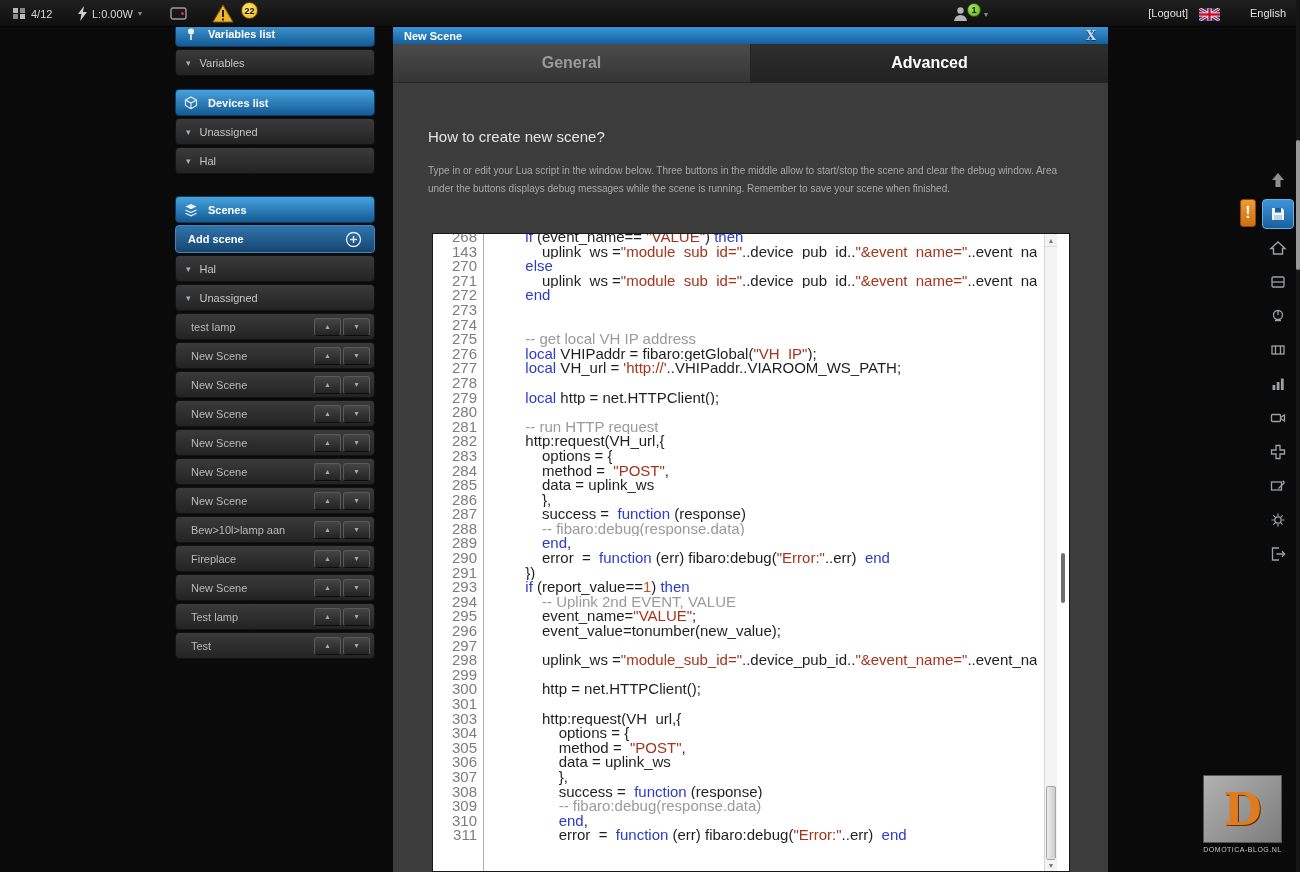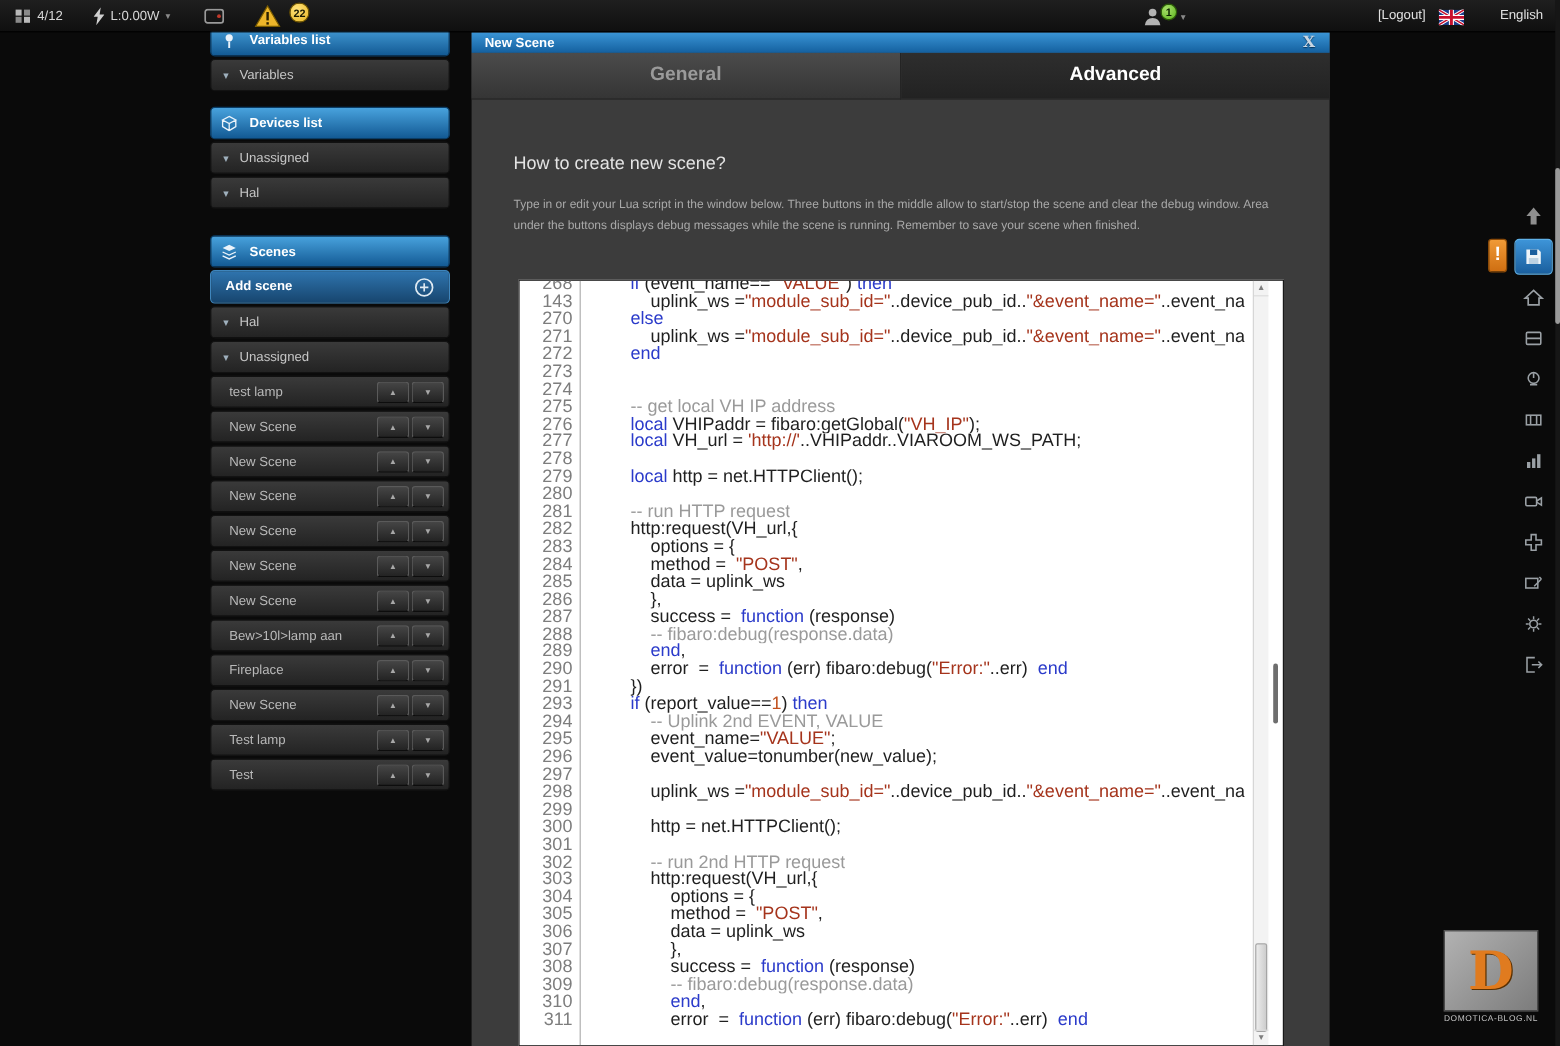--- a/index.html
+++ b/index.html
@@ -360,21 +360,20 @@
           <div class="ed-line"><span class="ed-ln">291</span><span class="ed-code"><span class="tk-p">        })</span></span></div>
           <div class="ed-line"><span class="ed-ln">293</span><span class="ed-code"><span class="tk-p">        </span><span class="tk-k">if</span><span class="tk-p"> (report_value==</span><span class="tk-n">1</span><span class="tk-p">) </span><span class="tk-k">then</span></span></div>
           <div class="ed-line"><span class="ed-ln">294</span><span class="ed-code"><span class="tk-p">            </span><span class="tk-c">-- Uplink 2nd EVENT, VALUE</span></span></div>
           <div class="ed-line"><span class="ed-ln">295</span><span class="ed-code"><span class="tk-p">            event_name=</span><span class="tk-s">"VALUE"</span><span class="tk-p">;</span></span></div>
           <div class="ed-line"><span class="ed-ln">296</span><span class="ed-code"><span class="tk-p">            event_value=tonumber(new_value);</span></span></div>
           <div class="ed-line"><span class="ed-ln">297</span><span class="ed-code"></span></div>
           <div class="ed-line"><span class="ed-ln">298</span><span class="ed-code"><span class="tk-p">            uplink_ws =</span><span class="tk-s">"module_sub_id="</span><span class="tk-p">..device_pub_id..</span><span class="tk-s">"&amp;event_name="</span><span class="tk-p">..event_na</span></span></div>
           <div class="ed-line"><span class="ed-ln">299</span><span class="ed-code"></span></div>
           <div class="ed-line"><span class="ed-ln">300</span><span class="ed-code"><span class="tk-p">            http = net.HTTPClient();</span></span></div>
           <div class="ed-line"><span class="ed-ln">301</span><span class="ed-code"></span></div>
-          <div class="ed-line"><span class="ed-ln">302</span><span class="ed-code"><span class="tk-p">            </span><span class="tk-c">-- run 2nd HTTP request</span></span></div>
           <div class="ed-line"><span class="ed-ln">303</span><span class="ed-code"><span class="tk-p">            http:request(VH_url,{</span></span></div>
           <div class="ed-line"><span class="ed-ln">304</span><span class="ed-code"><span class="tk-p">                options = {</span></span></div>
           <div class="ed-line"><span class="ed-ln">305</span><span class="ed-code"><span class="tk-p">                method =  </span><span class="tk-s">"POST"</span><span class="tk-p">,</span></span></div>
           <div class="ed-line"><span class="ed-ln">306</span><span class="ed-code"><span class="tk-p">                data = uplink_ws</span></span></div>
           <div class="ed-line"><span class="ed-ln">307</span><span class="ed-code"><span class="tk-p">                },</span></span></div>
           <div class="ed-line"><span class="ed-ln">308</span><span class="ed-code"><span class="tk-p">                success =  </span><span class="tk-k">function</span><span class="tk-p"> (response)</span></span></div>
           <div class="ed-line"><span class="ed-ln">309</span><span class="ed-code"><span class="tk-p">                </span><span class="tk-c">-- fibaro:debug(response.data)</span></span></div>
           <div class="ed-line"><span class="ed-ln">310</span><span class="ed-code"><span class="tk-p">                </span><span class="tk-k">end</span><span class="tk-p">,</span></span></div>
           <div class="ed-line"><span class="ed-ln">311</span><span class="ed-code"><span class="tk-p">                error  =  </span><span class="tk-k">function</span><span class="tk-p"> (err) fibaro:debug(</span><span class="tk-s">"Error:"</span><span class="tk-p">..err)  </span><span class="tk-k">end</span></span></div>
         </div>

